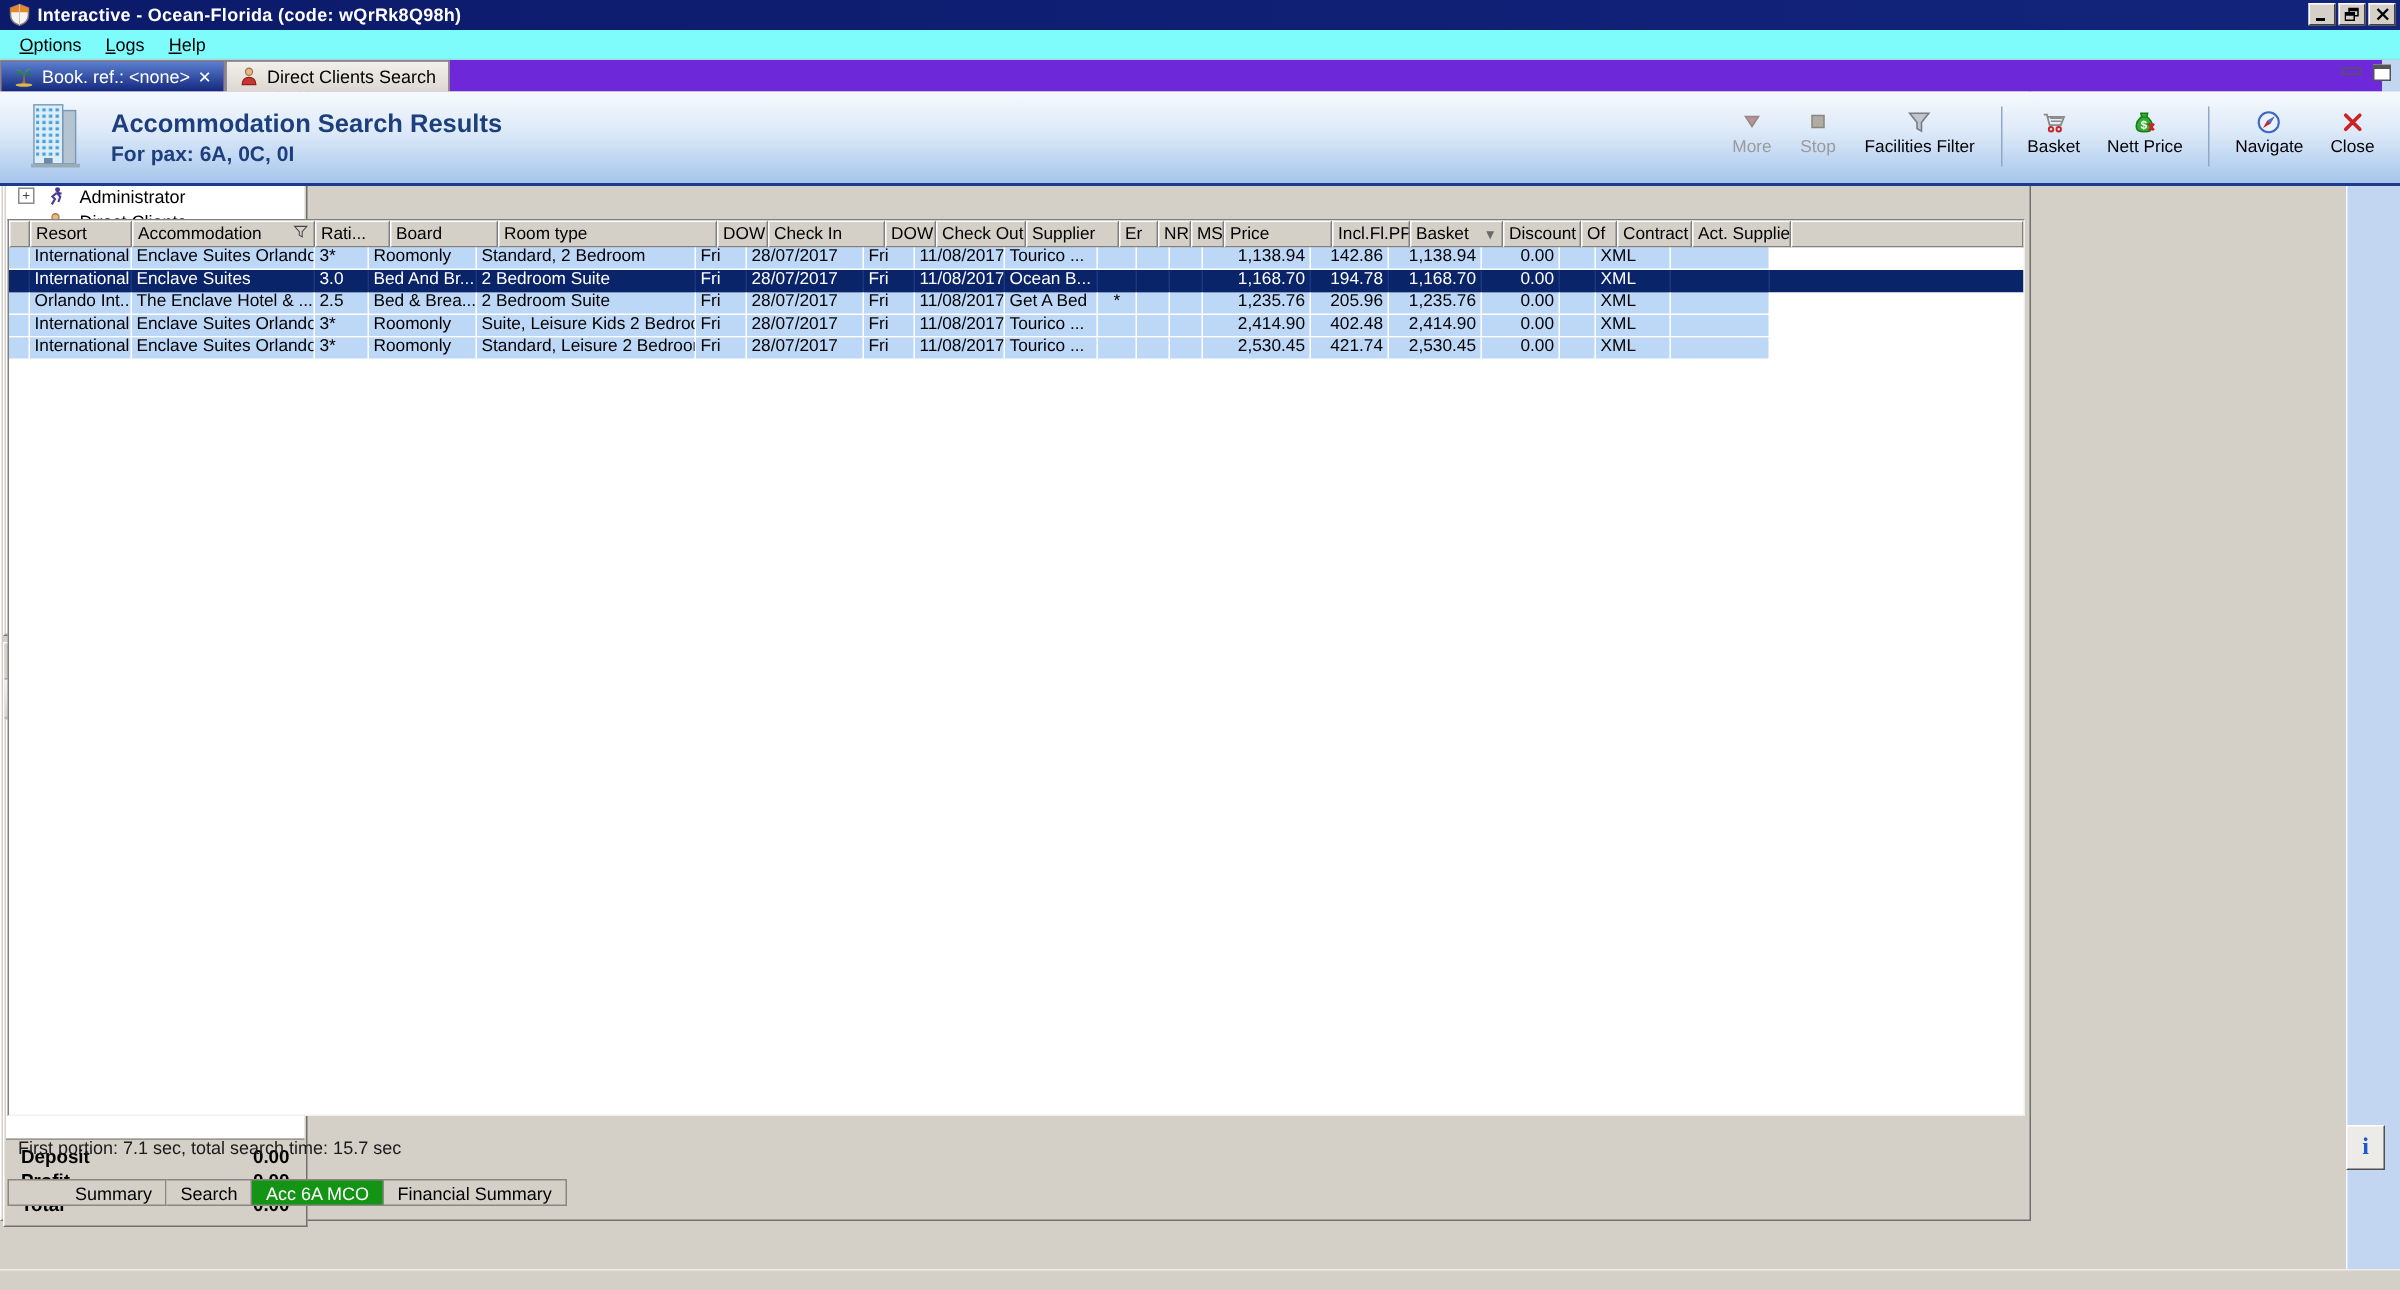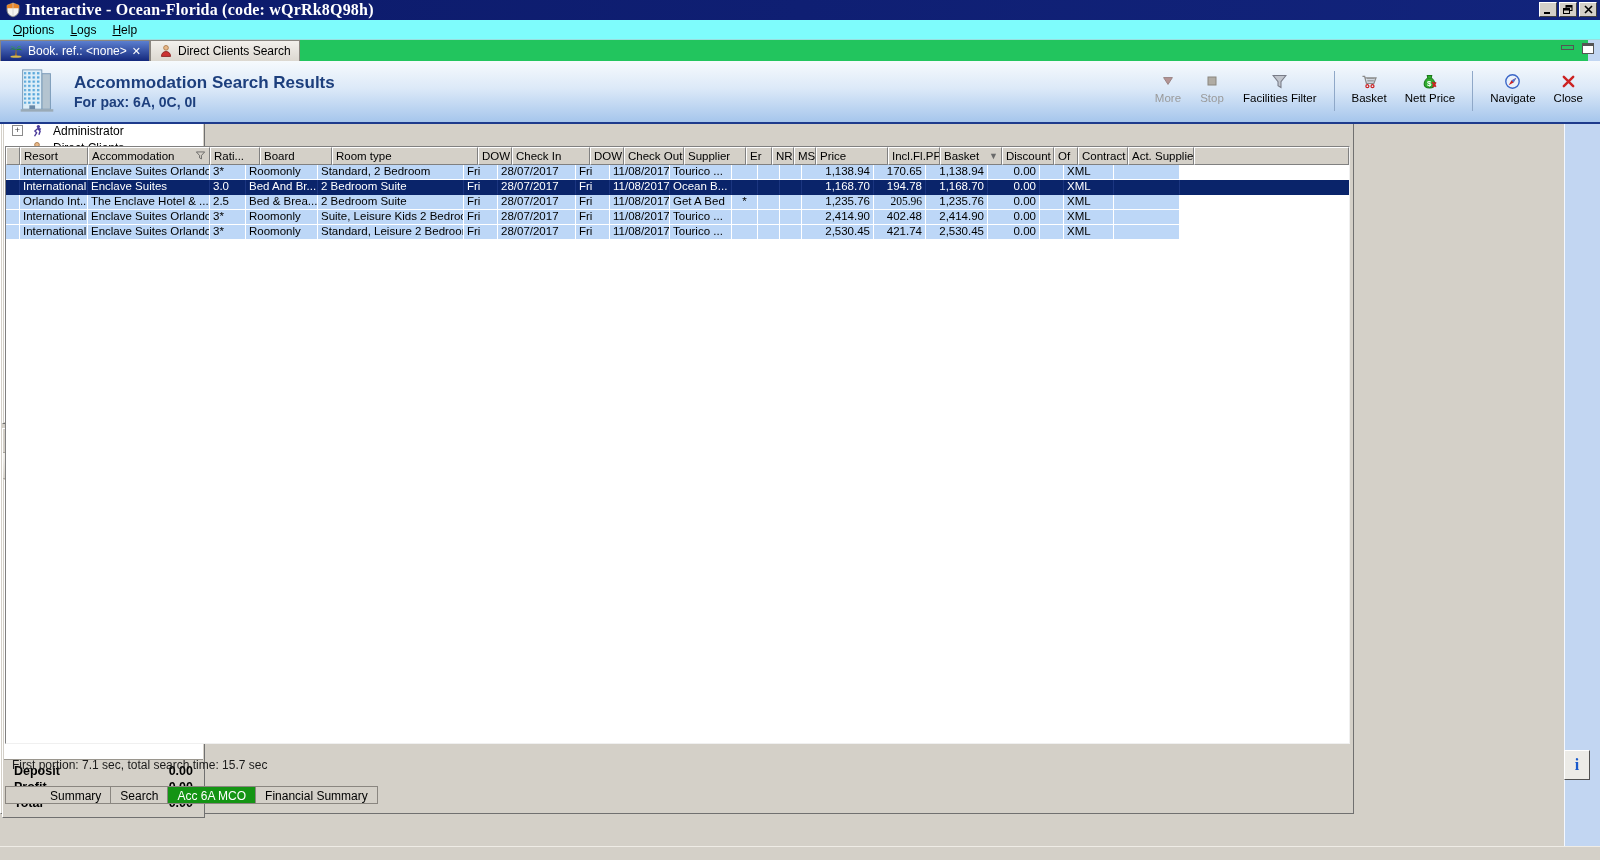--- a/index.html
+++ b/index.html
@@ -4,21 +4,21 @@
 <style>
   * { margin:0; padding:0; box-sizing:border-box; }
   html,body { width:1600px; height:860px; overflow:hidden; }
   body { font-family:"Liberation Sans","DejaVu Sans",sans-serif; font-size:12px; color:#000; background:#d4d0c8; }
   .window { position:absolute; top:0; left:0; width:1600px; height:860px; background:#d4d0c8; }
 
   
   .titlebar { position:absolute; top:0; left:0; width:1600px; height:20px;
     background:linear-gradient(90deg,#0c1a6a,#12247c); display:flex; align-items:center; padding:0 3px; }
   .titlebar .appicon { width:16px; height:16px; margin:0 4px 0 2px; }
-  .titlebar .ttl { color:#fff; font-weight:bold; font-size:16px; letter-spacing:0.2px;font-family:Liberation Serif, serif; }
+  .titlebar .ttl { color:#fff; font-weight:bold; font-size:12px; letter-spacing:0.2px; }
   .winbtns { position:absolute; right:3px; top:2px; display:flex; gap:2px; }
   .wbtn { width:18px; height:15px; background:#d4d0c8; border:1px solid; border-color:#fff #404040 #404040 #fff;
     display:flex; align-items:center; justify-content:center; }
 
   
   .menubar { position:absolute; top:20px; left:0; width:1600px; height:20px; background:#7efcfc;
     display:flex; align-items:center; padding-left:6px; gap:2px; border-bottom:1px solid #9adede; }
   .menuitem { padding:2px 7px; font-size:12px; }
   .menuitem u { text-decoration:underline; }
 
@@ -58,21 +58,21 @@
   .bctoolbar { height:26px; background:linear-gradient(#f4f2ee,#d8d4cc); border-bottom:1px solid #b0aca4;
     display:flex; align-items:center; justify-content:flex-end; gap:10px; padding:0 10px; }
   .bcicon { width:17px; height:17px; display:flex; align-items:center; justify-content:center; }
   .bcbody { position:absolute; top:51px; left:1px; right:1px; bottom:58px; background:#fff; padding:6px 6px 0 6px; }
   .bcrow { display:flex; justify-content:space-between; height:17px; padding:0 4px 0 24px; font-size:12px; }
   .bcsum { position:absolute; left:1px; right:1px; bottom:1px; height:57px; background:#d4d0c8; border-top:1px solid #9a968e; padding:4px 6px; }
   .bcsumrow { display:flex; justify-content:space-between; font-weight:bold; font-size:12.5px; height:16px; padding:0 4px; }
 
   
   .mainpanel { left:208px; top:4px; width:1354px; height:774px; background:#d4d0c8; border:1px solid; border-color:#fff #707070 #707070 #fff; }
-  .tabstrip { position:absolute; top:0; left:0; right:12px; height:21px; background:#22c55e; display:flex; }
+  .tabstrip { position:absolute; top:0; left:0; right:12px; height:21px; background:#6d28d9; display:flex; }
   .mtab { height:21px; display:flex; align-items:center; gap:5px; padding:0 8px; border:1px solid #8a8680; border-bottom:none;
     background:linear-gradient(#f2f0ec,#dcd8d0); font-size:12px; }
   .mtab.active { background:linear-gradient(180deg,#5b7fd0,#14287c); color:#fff; }
   .mtab .x { font-weight:bold; font-size:11px; }
   .mtab.active .x { color:#fff; }
   .mainflat { position:absolute; right:6px; top:3px; display:flex; gap:8px; }
 
   .hdrband { position:absolute; top:21px; left:0; right:0; height:63px;
     background:linear-gradient(180deg,#f6fafd 0%,#dcE9f8 45%,#a6c6ec 100%); border-bottom:2px solid #1d3a8c;
     display:flex; align-items:center; }
@@ -580,21 +580,21 @@
               <span class="gcell" style="width: 146px;">Standard, 2 Bedroom</span>
               <span class="gcell" style="width: 34px;">Fri</span>
               <span class="gcell" style="width: 78px;">28/07/2017</span>
               <span class="gcell" style="width: 34px;">Fri</span>
               <span class="gcell" style="width: 60px;">11/08/2017</span>
               <span class="gcell" style="width: 62px;">Tourico ...</span>
               <span class="gcell ctr" style="width: 26px;"></span>
               <span class="gcell" style="width: 22px;"></span>
               <span class="gcell" style="width: 22px;"></span>
               <span class="gcell num" style="width: 72px;">1,138.94</span>
-              <span class="gcell num" style="width: 52px;">170.65</span>
+              <span class="gcell num" style="width: 52px;">142.86</span>
               <span class="gcell num" style="width: 62px;">1,138.94</span>
               <span class="gcell num" style="width: 52px;">0.00</span>
               <span class="gcell" style="width: 24px;"></span>
               <span class="gcell" style="width: 50px;">XML</span>
               <span class="gcell" style="width: 66px;"></span>
               <span class="gfill"></span>
             </div>
             <div class="grow sel">
               <span class="gcell" style="width: 14px;"></span>
               <span class="gcell" style="width: 68px;">International...</span>
@@ -628,21 +628,21 @@
               <span class="gcell" style="width: 146px;">2 Bedroom Suite</span>
               <span class="gcell" style="width: 34px;">Fri</span>
               <span class="gcell" style="width: 78px;">28/07/2017</span>
               <span class="gcell" style="width: 34px;">Fri</span>
               <span class="gcell" style="width: 60px;">11/08/2017</span>
               <span class="gcell" style="width: 62px;">Get A Bed</span>
               <span class="gcell ctr" style="width: 26px;">*</span>
               <span class="gcell" style="width: 22px;"></span>
               <span class="gcell" style="width: 22px;"></span>
               <span class="gcell num" style="width: 72px;">1,235.76</span>
-              <span class="gcell num" style="width: 52px; font-family: Liberation Serif, serif;">205.96</span>
+              <span class="gcell num" style="width: 52px;">205.96</span>
               <span class="gcell num" style="width: 62px;">1,235.76</span>
               <span class="gcell num" style="width: 52px;">0.00</span>
               <span class="gcell" style="width: 24px;"></span>
               <span class="gcell" style="width: 50px;">XML</span>
               <span class="gcell" style="width: 66px;"></span>
               <span class="gfill"></span>
             </div>
             <div class="grow">
               <span class="gcell" style="width: 14px;"></span>
               <span class="gcell" style="width: 68px;">International...</span>

